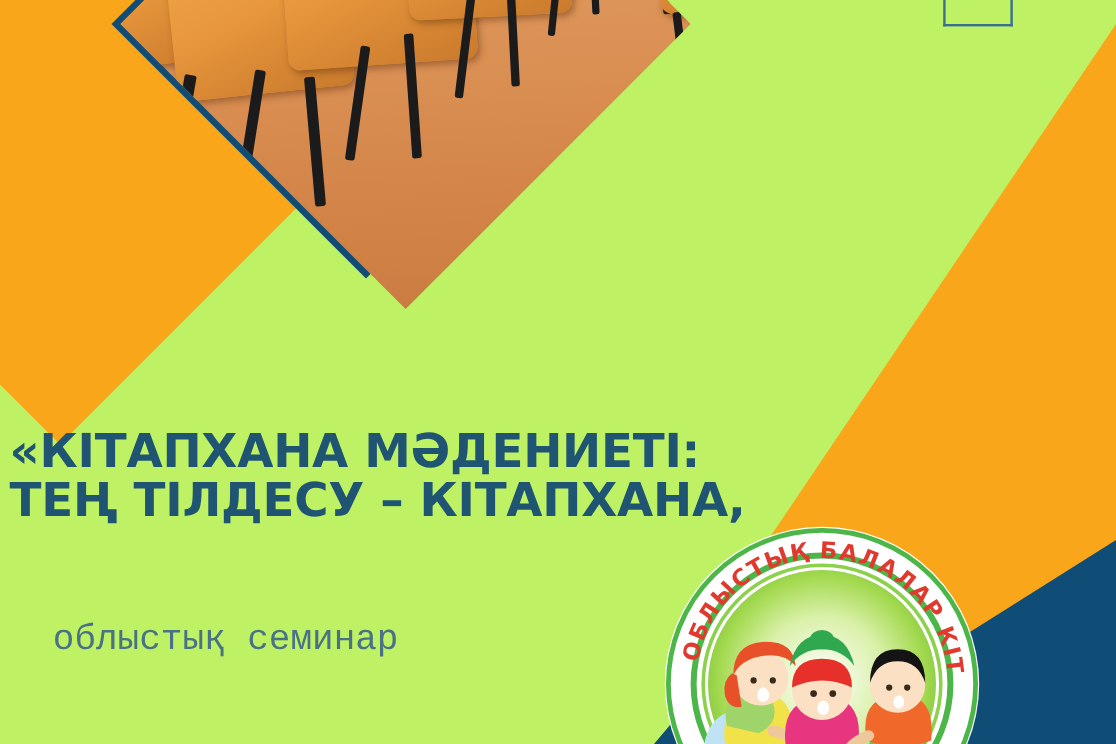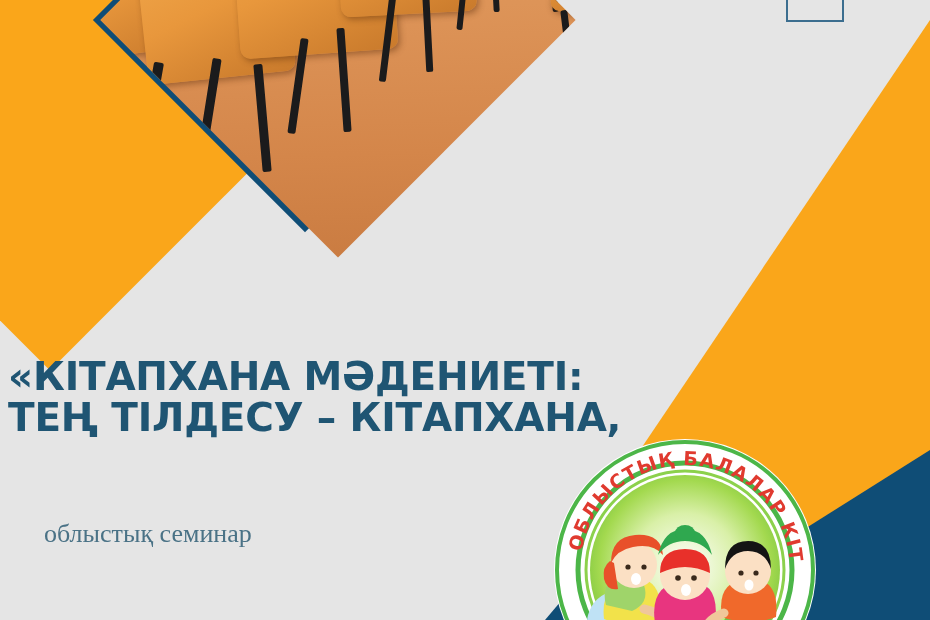--- a/index.html
+++ b/index.html
@@ -9,21 +9,21 @@
     background: #ffffff;
   }
   body {
     font-family: "Liberation Sans", sans-serif;
   }
   #poster {
     position: relative;
     width: 930px;
     height: 620px;
     overflow: hidden;
-    background: #e5e5e5;
+    background: #bef264;
   }
 
   
   .shape {
     position: absolute;
     pointer-events: none;
   }
 
   
   #shape-orange-left {
@@ -139,23 +139,23 @@
     font-size: 39px;
     line-height: 41px;
     letter-spacing: -0.2px;
     white-space: nowrap;
   }
   #subtitle {
     position: absolute;
     left: 44px;
     top: 517px;
     color: var(--subtitle-color);
-    font-family: Liberation Serif, serif;
+    font-family: Liberation Mono, monospace;
     font-weight: 400;
-    font-size: 26px;
+    font-size: 30px;
     line-height: 34px;
     z-index: 5;
     white-space: nowrap;
   }
 
   
   #emblem {
     position: absolute;
     left: 552px;
     top: 437px;

